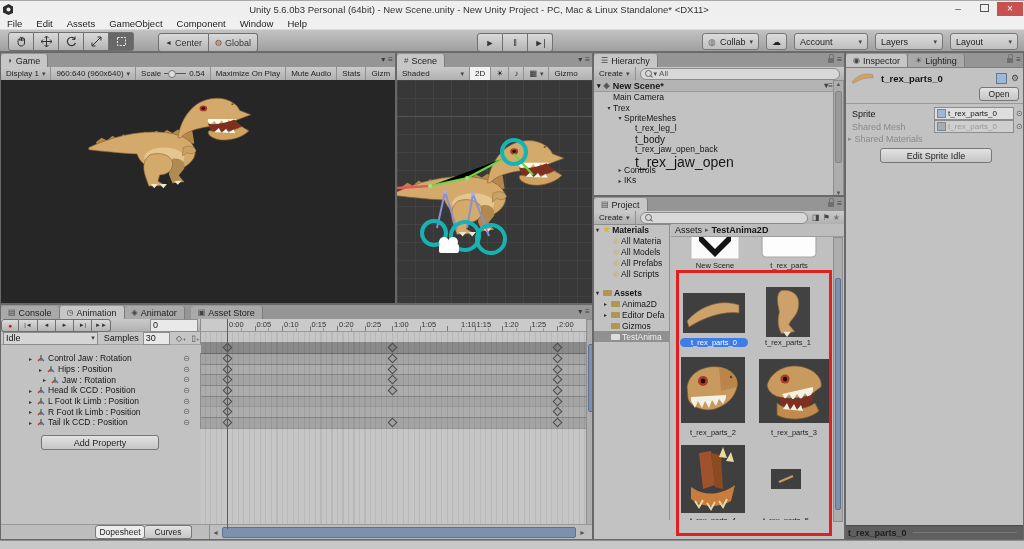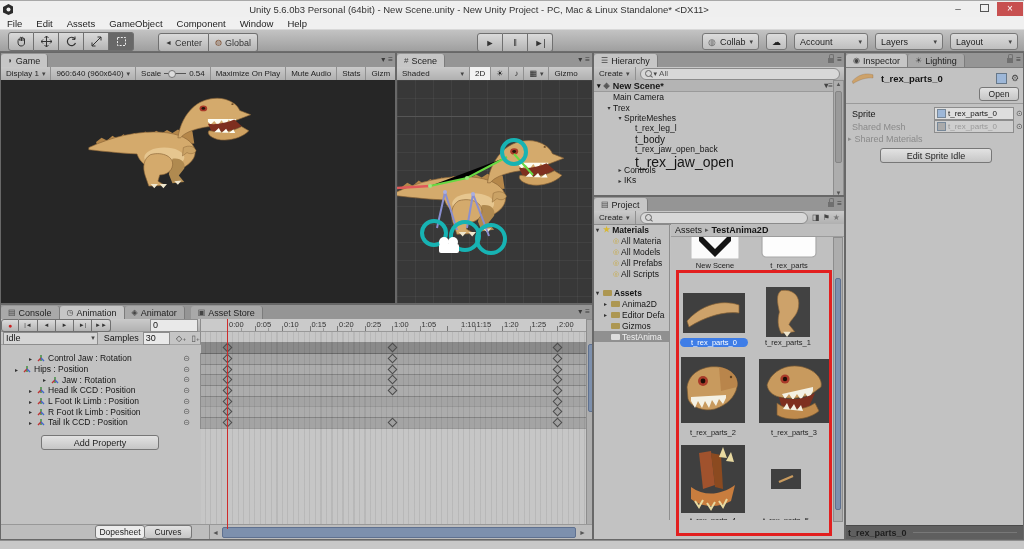--- a/index.html
+++ b/index.html
@@ -644,21 +644,21 @@
         <div style="height: 10.7px; display: flex; align-items: center; font-size: 8.5px; white-space: nowrap;">
           <div style="font-size: 6px; color: rgb(51, 51, 51); margin-left: 28px; width: 8px;">▸</div>
           <div style="width: 8px; height: 8px; margin-right: 3px;"><svg width="8" height="8">
               <path d="M4,1 L4,7" stroke="#3a8a3a" stroke-width="1.4"></path>
               <path d="M4,4 L1,7" stroke="#b33" stroke-width="1.4"></path>
               <path d="M4,4 L7,7" stroke="#46c" stroke-width="1.4"></path>
             </svg></div>
           <div style="">Control Jaw : Rotation</div>
           <div style="margin-left: auto; margin-right: 10px; color: rgb(85, 85, 85); font-size: 8px;">⊝</div>
         </div>
-        <div style="height: 10.7px; display: flex; align-items: center; font-size: 8.5px; white-space: nowrap;">
+        <div style="height: 10.7px; display: flex; align-items: center; font-size: 8.5px; white-space: nowrap; padding-left: 24px;">
           <div style="font-size: 6px; color: rgb(51, 51, 51); margin-left: 14px; width: 8px;">▸</div>
           <div style="width: 8px; height: 8px; margin-right: 3px;"><svg width="8" height="8">
               <path d="M4,1 L4,7" stroke="#3a8a3a" stroke-width="1.4"></path>
               <path d="M4,4 L1,7" stroke="#b33" stroke-width="1.4"></path>
               <path d="M4,4 L7,7" stroke="#46c" stroke-width="1.4"></path>
             </svg></div>
           <div style="">Hips : Position</div>
           <div style="margin-left: auto; margin-right: 10px; color: rgb(85, 85, 85); font-size: 8px;">⊝</div>
         </div>
         <div style="height: 10.7px; display: flex; align-items: center; font-size: 8.5px; white-space: nowrap;">

